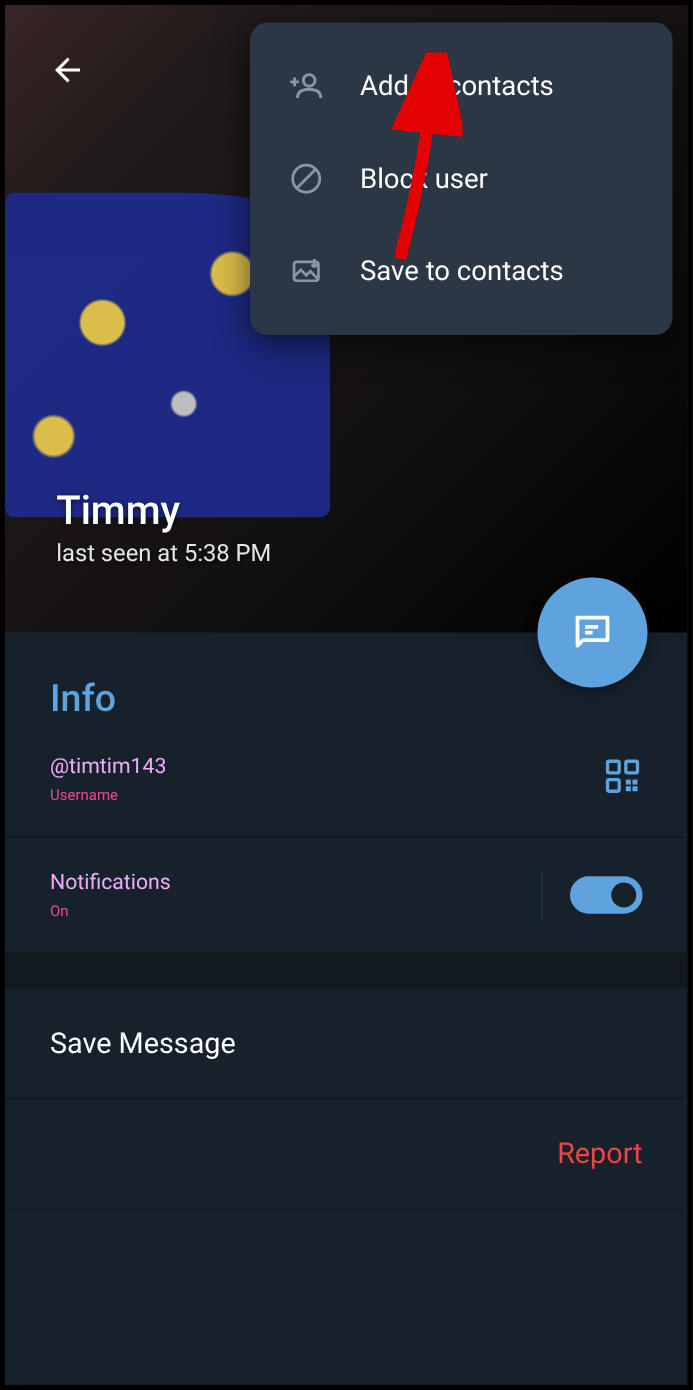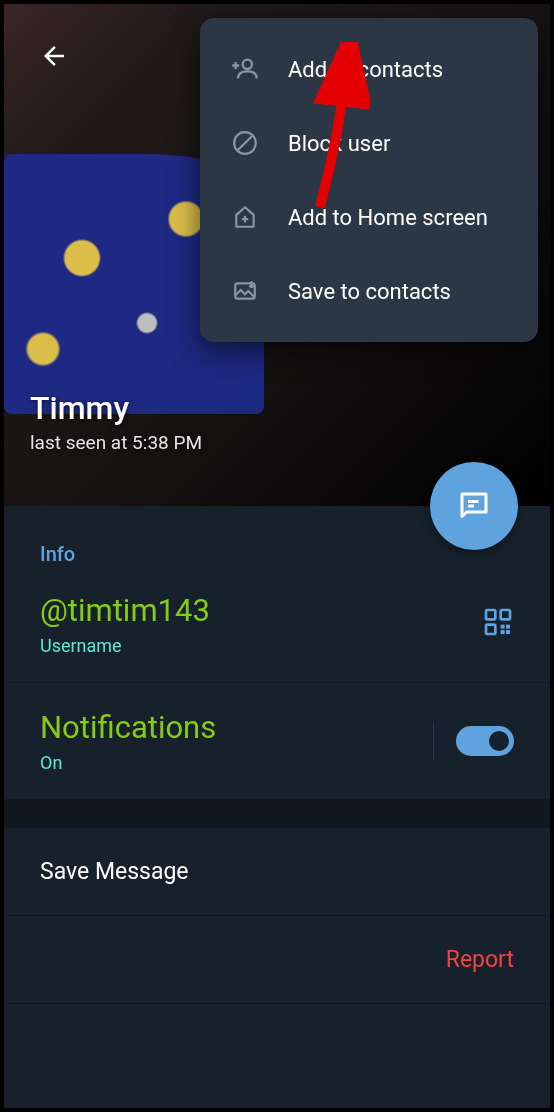--- a/index.html
+++ b/index.html
@@ -6,31 +6,31 @@
   body { width:554px; height:1112px; background:#000; position:relative; overflow:hidden; }
   .screen { position:absolute; left:4px; top:4px; width:546px; height:1104px; background:#17212b; overflow:hidden; }
   .header { position:relative; height:502px; background:linear-gradient(135deg,#3a2525 0%,#201a1a 20%,#1a1515 45%,#0f0d0d 70%,#000 100%); }
   .dogpattern { position:absolute; left:0; top:150px; width:260px; height:260px; background:
      radial-gradient(circle at 30% 40%,#f0d050 0 7%,transparent 8%),
      radial-gradient(circle at 70% 25%,#f0d050 0 6%,transparent 7%),
      radial-gradient(circle at 15% 75%,#f0d050 0 5%,transparent 6%),
      radial-gradient(circle at 55% 65%,#d0d0d0 0 4%,transparent 5%),
      #1e2c8f; border-radius:8px 120px 8px 8px/8px 40px 8px 8px; opacity:.9; filter:blur(.3px);}
   .back-btn { position:absolute; left:30px; top:32px; width:40px; height:40px; display:flex; align-items:center; justify-content:center; }
-  .profile-text { position:absolute; left:26px; bottom:52px; }
+  .profile-text { position:absolute; left:41px; bottom:52px; }
   .profile-name { color:#fff; font-size:32px; font-weight:500; text-shadow:0 1px 4px rgba(0,0,0,.6); }
   .profile-status { color:#e6e6e6; font-size:19px; margin-top:4px; text-shadow:0 1px 3px rgba(0,0,0,.6); }
   .fab { position:absolute; right:32px; top:458px; width:88px; height:88px; border-radius:50%; background:#5fa3de; display:flex; align-items:center; justify-content:center; box-shadow:0 3px 10px rgba(0,0,0,.4); z-index:5;}
   .content { padding:36px 36px 0; }
-  .section-title { color:#5fa3de; font-size:20px; font-weight:500; }
+  .section-title { color:#5fa3de; font-size:30px; font-weight:500; }
   .row { padding:26px 36px; display:flex; align-items:center; justify-content:space-between; border-bottom:1px solid #0f1923; }
   .row:last-child{border-bottom:none;}
   .row-left { display:flex; flex-direction:column; gap:6px; }
-  .row-main { color:#84cc16; font-size:31px; }
-  .row-sub { color:#5eead4; font-size:18px; }
+  .row-main { color:#f0abfc; font-size:17px; }
+  .row-sub { color:#ec4899; font-size:12px; }
   .qr { color:#5fa3de; }
   .toggle { width:58px; height:30px; border-radius:30px; background:#5fa3de; position:relative; }
   .toggle::after { content:""; position:absolute; right:2px; top:2px; width:26px; height:26px; border-radius:50%; background:#17212b; border:3px solid #5fa3de; box-sizing:border-box;}
   .vr { width:1px; height:38px; background:#2b3a49; margin-right:22px;}
   .spacer { height:28px; background:#11191f; }
   .action { padding:30px 36px; color:#fff; font-size:23px; border-bottom:1px solid #0f1923;}
   .action.report { color:#ef4444;text-align:right; }
   .menu { position:absolute; right:12px; top:14px; width:338px; background:#2b3744; border-radius:14px; padding:14px 0; box-shadow:0 8px 28px rgba(0,0,0,.6); z-index:20;}
   .menu-item { display:flex; align-items:center; gap:28px; padding:22px 30px; color:#fff; font-size:22px; }
   .menu-icon { width:30px; height:30px; display:flex; align-items:center; justify-content:center; color:#8a97a3; flex-shrink:0;}
@@ -116,30 +116,20 @@
           <svg width="26" height="26" viewBox="0 0 24 24">
             <circle cx="12" cy="12" r="10" fill="none" stroke="#8a97a3" stroke-width="2"></circle>
             <line x1="5" y1="19" x2="19" y2="5" stroke="#8a97a3" stroke-width="2"></line>
           </svg>
         </span>
       <span>Block user</span>
     </div>
     <div class="menu-item">
       <span class="menu-icon">
           <svg width="26" height="26" viewBox="0 0 24 24">
-            <path d="M4 10l8-7 8 7v11H4z" fill="none" stroke="#8a97a3" stroke-width="2" stroke-linejoin="round"></path>
-            <line x1="12" y1="11" x2="12" y2="17" stroke="#8a97a3" stroke-width="2"></line>
-            <line x1="9" y1="14" x2="15" y2="14" stroke="#8a97a3" stroke-width="2"></line>
-          </svg>
-        </span>
-      <span>Add to Home screen</span>
-    </div>
-    <div class="menu-item">
-      <span class="menu-icon">
-          <svg width="26" height="26" viewBox="0 0 24 24">
             <rect x="3" y="5" width="18" height="14" rx="2" fill="none" stroke="#8a97a3" stroke-width="2"></rect>
             <path d="M3 16l5-5 4 4 3-3 6 6" fill="none" stroke="#8a97a3" stroke-width="2"></path>
             <path d="M18 3v6m0 0l-2-2m2 2l2-2" fill="none" stroke="#8a97a3" stroke-width="2"></path>
           </svg>
         </span>
       <span>Save to contacts</span>
     </div>
   </div>
 
   <svg class="arrow" width="70" height="180">

